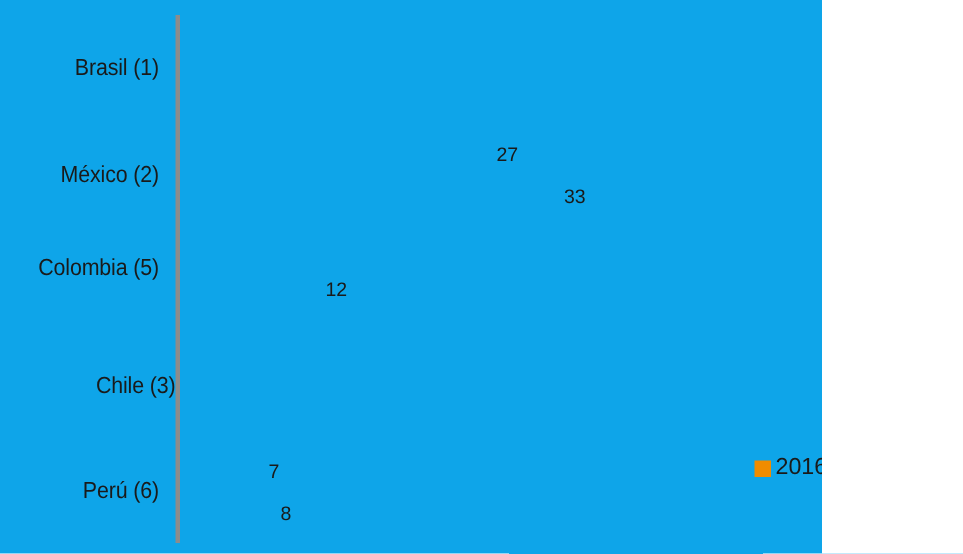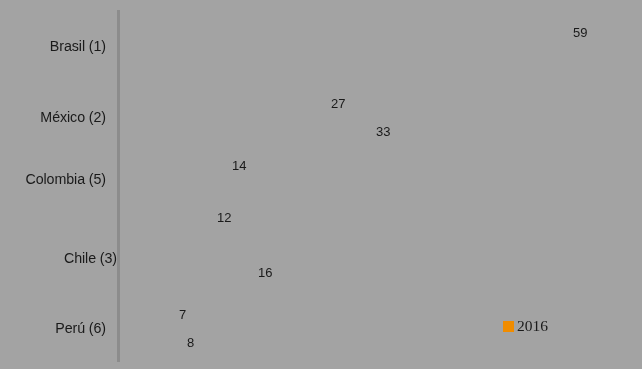--- a/index.html
+++ b/index.html
@@ -7,23 +7,23 @@
     padding: 0;
     background: #ffffff;
   }
   body {
     font-family: "Liberation Sans", sans-serif;
     -webkit-font-smoothing: antialiased;
   }
 
   #chart-root {
     position: relative;
-    width: 642px;
+    width: 548px;
     height: 369px;
-    background: #a3a3a3;
+    background: #0ea5e9;
     overflow: hidden;
   }
 
   
   
   #category-axis-line {
     position: absolute;
     left: 117px;
     top: 10px;
     width: 3px;
@@ -73,22 +73,21 @@
     font-size: 13px;
     color: #1a1a1a;
     white-space: nowrap;
     padding-left: 6px;
   }
 
   
   #chart-legend {
     position: absolute;
     left: 503px;
-    top: 313px;
-    font-family: Liberation Serif, serif;
+    top: 299px;
   }
   .legend-entry {
     display: flex;
     align-items: center;
     height: 26px;
     margin-bottom: 6px;
   }
   .legend-swatch {
     width: 11px;
     height: 11px;
@@ -124,35 +123,27 @@
           <div class="bar series-2016" style="background: rgb(240, 140, 0);"></div>
           <div class="bar-value" style="left: 205px;">27</div>
         </div>
         <div class="bar-track" style="top: 28px; width: 250px;">
           <div class="bar series-2015" style="background: rgb(0, 145, 112);"></div>
           <div class="bar-value" style="left: 250px;">33</div>
         </div>
       </div>
       <div class="bar-group" style="top: 152px; height: 54px;">
         <div class="category-label" style="top: 27px; transform: translateY(-50%) scaleX(0.92);">Colombia (5)</div>
-        <div class="bar-track" style="top: 0px; width: 106px;">
-          <div class="bar series-2016" style="background: rgb(240, 140, 0);"></div>
-          <div class="bar-value" style="left: 106px;">14</div>
-        </div>
         <div class="bar-track" style="top: 28px; width: 91px;">
           <div class="bar series-2015" style="background: rgb(0, 145, 112);"></div>
-          <div class="bar-value" style="left: 91px; margin-top: 24px;">12</div>
+          <div class="bar-value" style="left: 91px;">12</div>
         </div>
       </div>
       <div class="bar-group" style="top: 230.8px; height: 54px; margin-left: 11px;">
         <div class="category-label" style="top: 27px; transform: translateY(-50%) scaleX(0.92);">Chile (3)</div>
-        <div class="bar-track" style="top: 28px; width: 121px;">
-          <div class="bar series-2015" style="background: rgb(0, 145, 112);"></div>
-          <div class="bar-value" style="left: 121px;">16</div>
-        </div>
       </div>
       <div class="bar-group" style="top: 301.4px; height: 54px;">
         <div class="category-label" style="top: 27px; transform: translateY(-50%) scaleX(0.92);">Perú (6)</div>
         <div class="bar-track" style="top: 0px; width: 53px;">
           <div class="bar series-2016" style="background: rgb(240, 140, 0);"></div>
           <div class="bar-value" style="left: 53px;">7</div>
         </div>
         <div class="bar-track" style="top: 28px; width: 61px;">
           <div class="bar series-2015" style="background: rgb(0, 145, 112);"></div>
           <div class="bar-value" style="left: 61px;">8</div>

